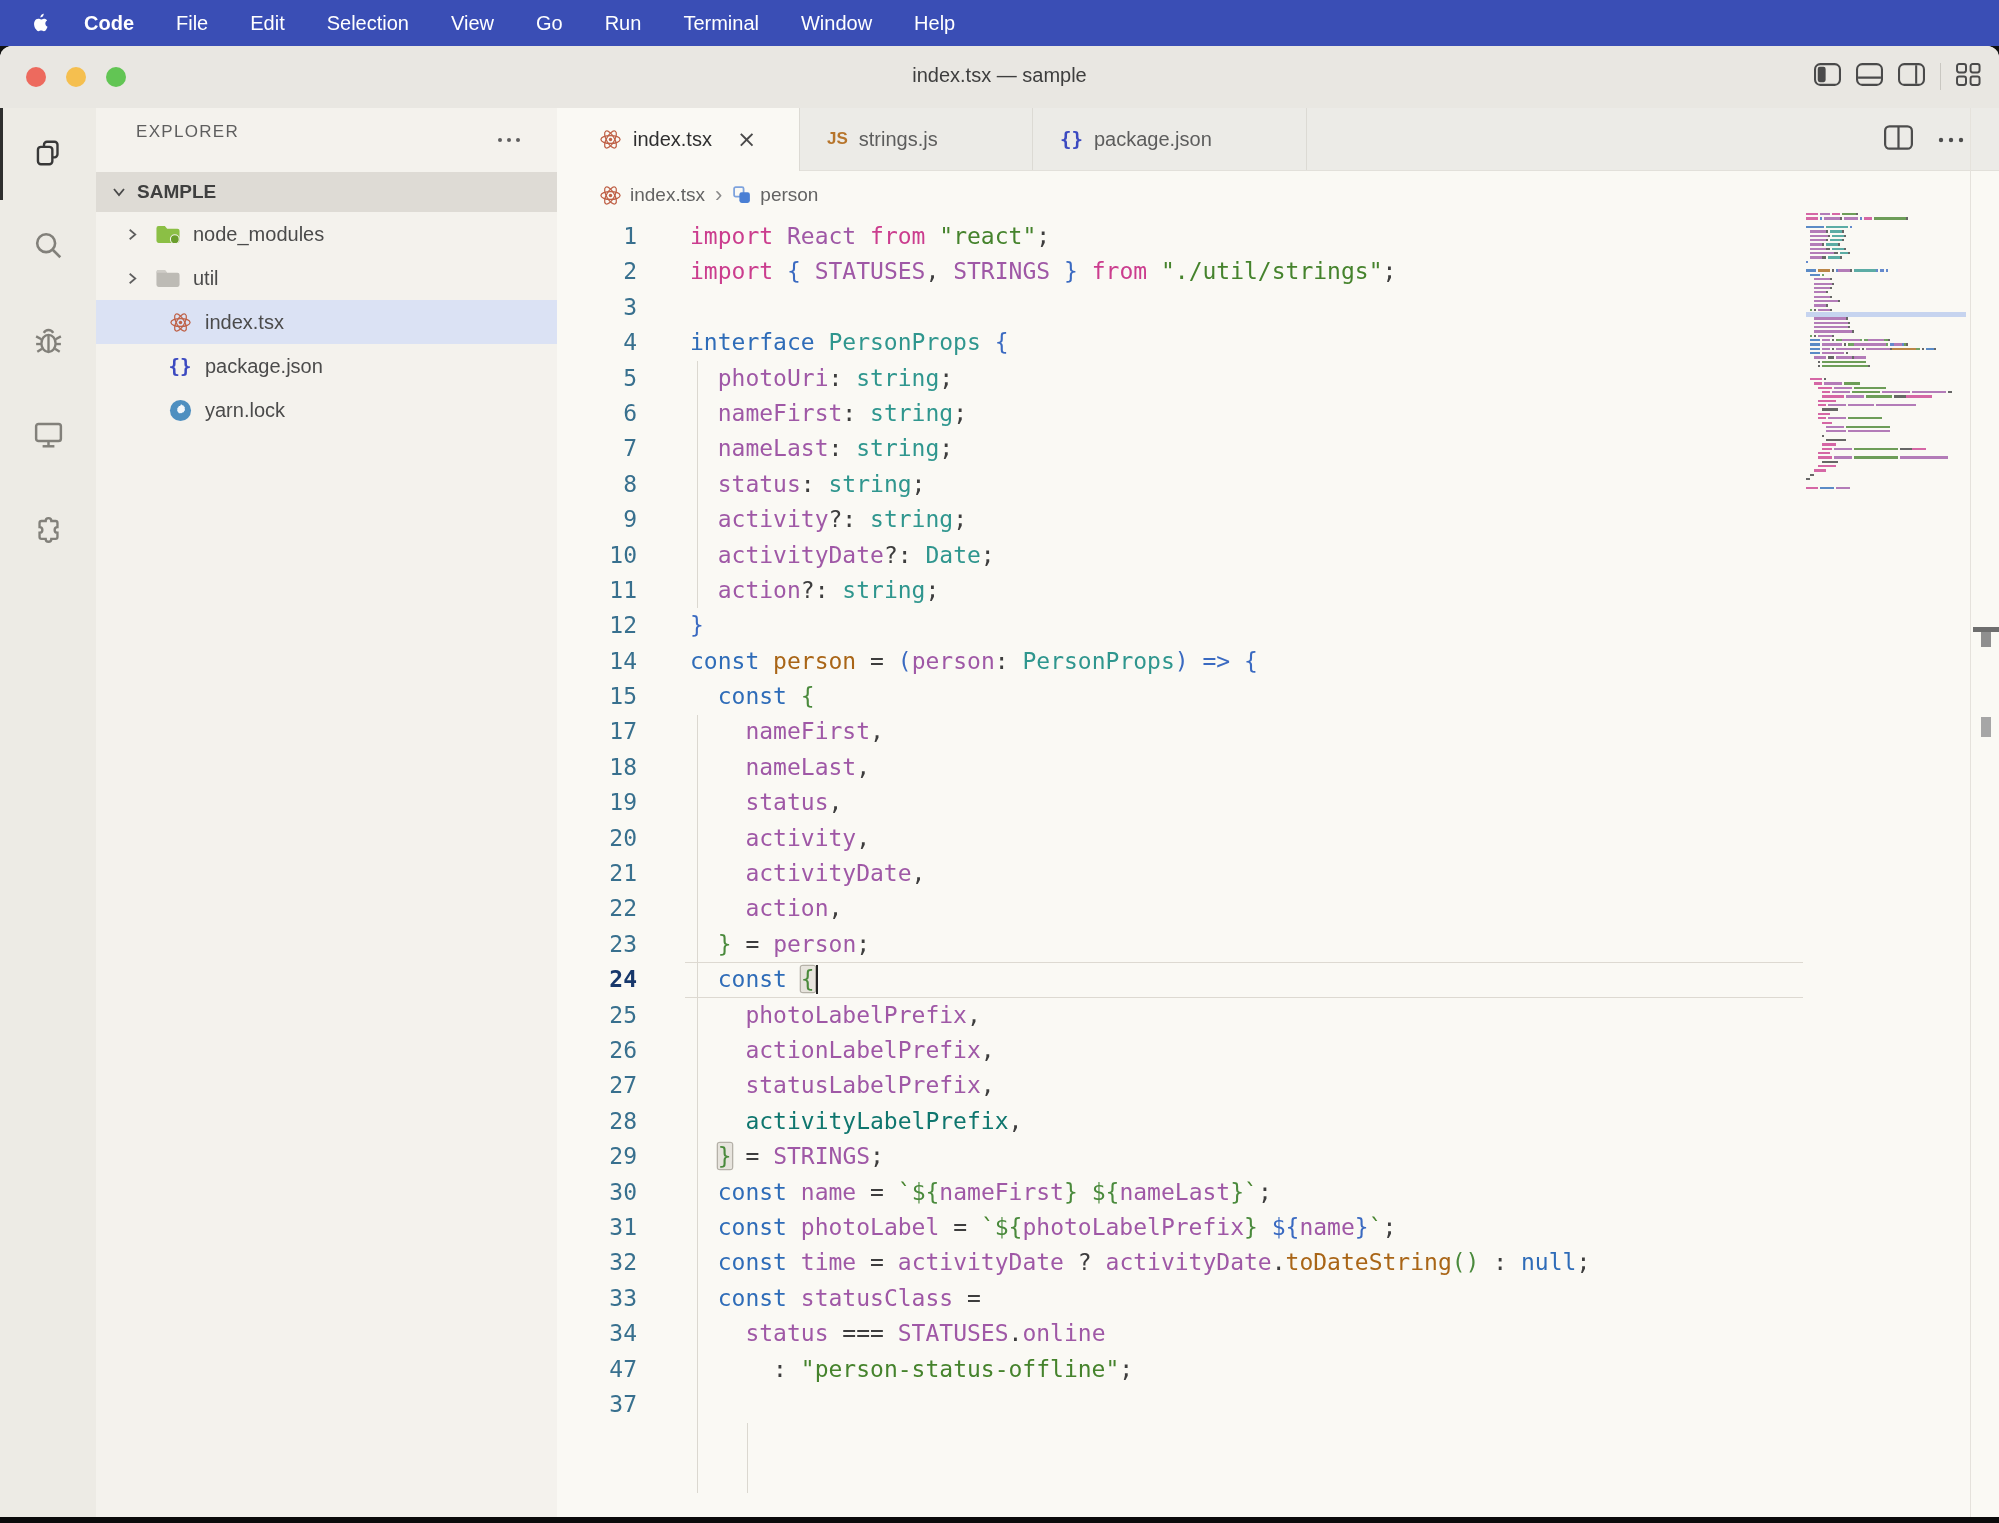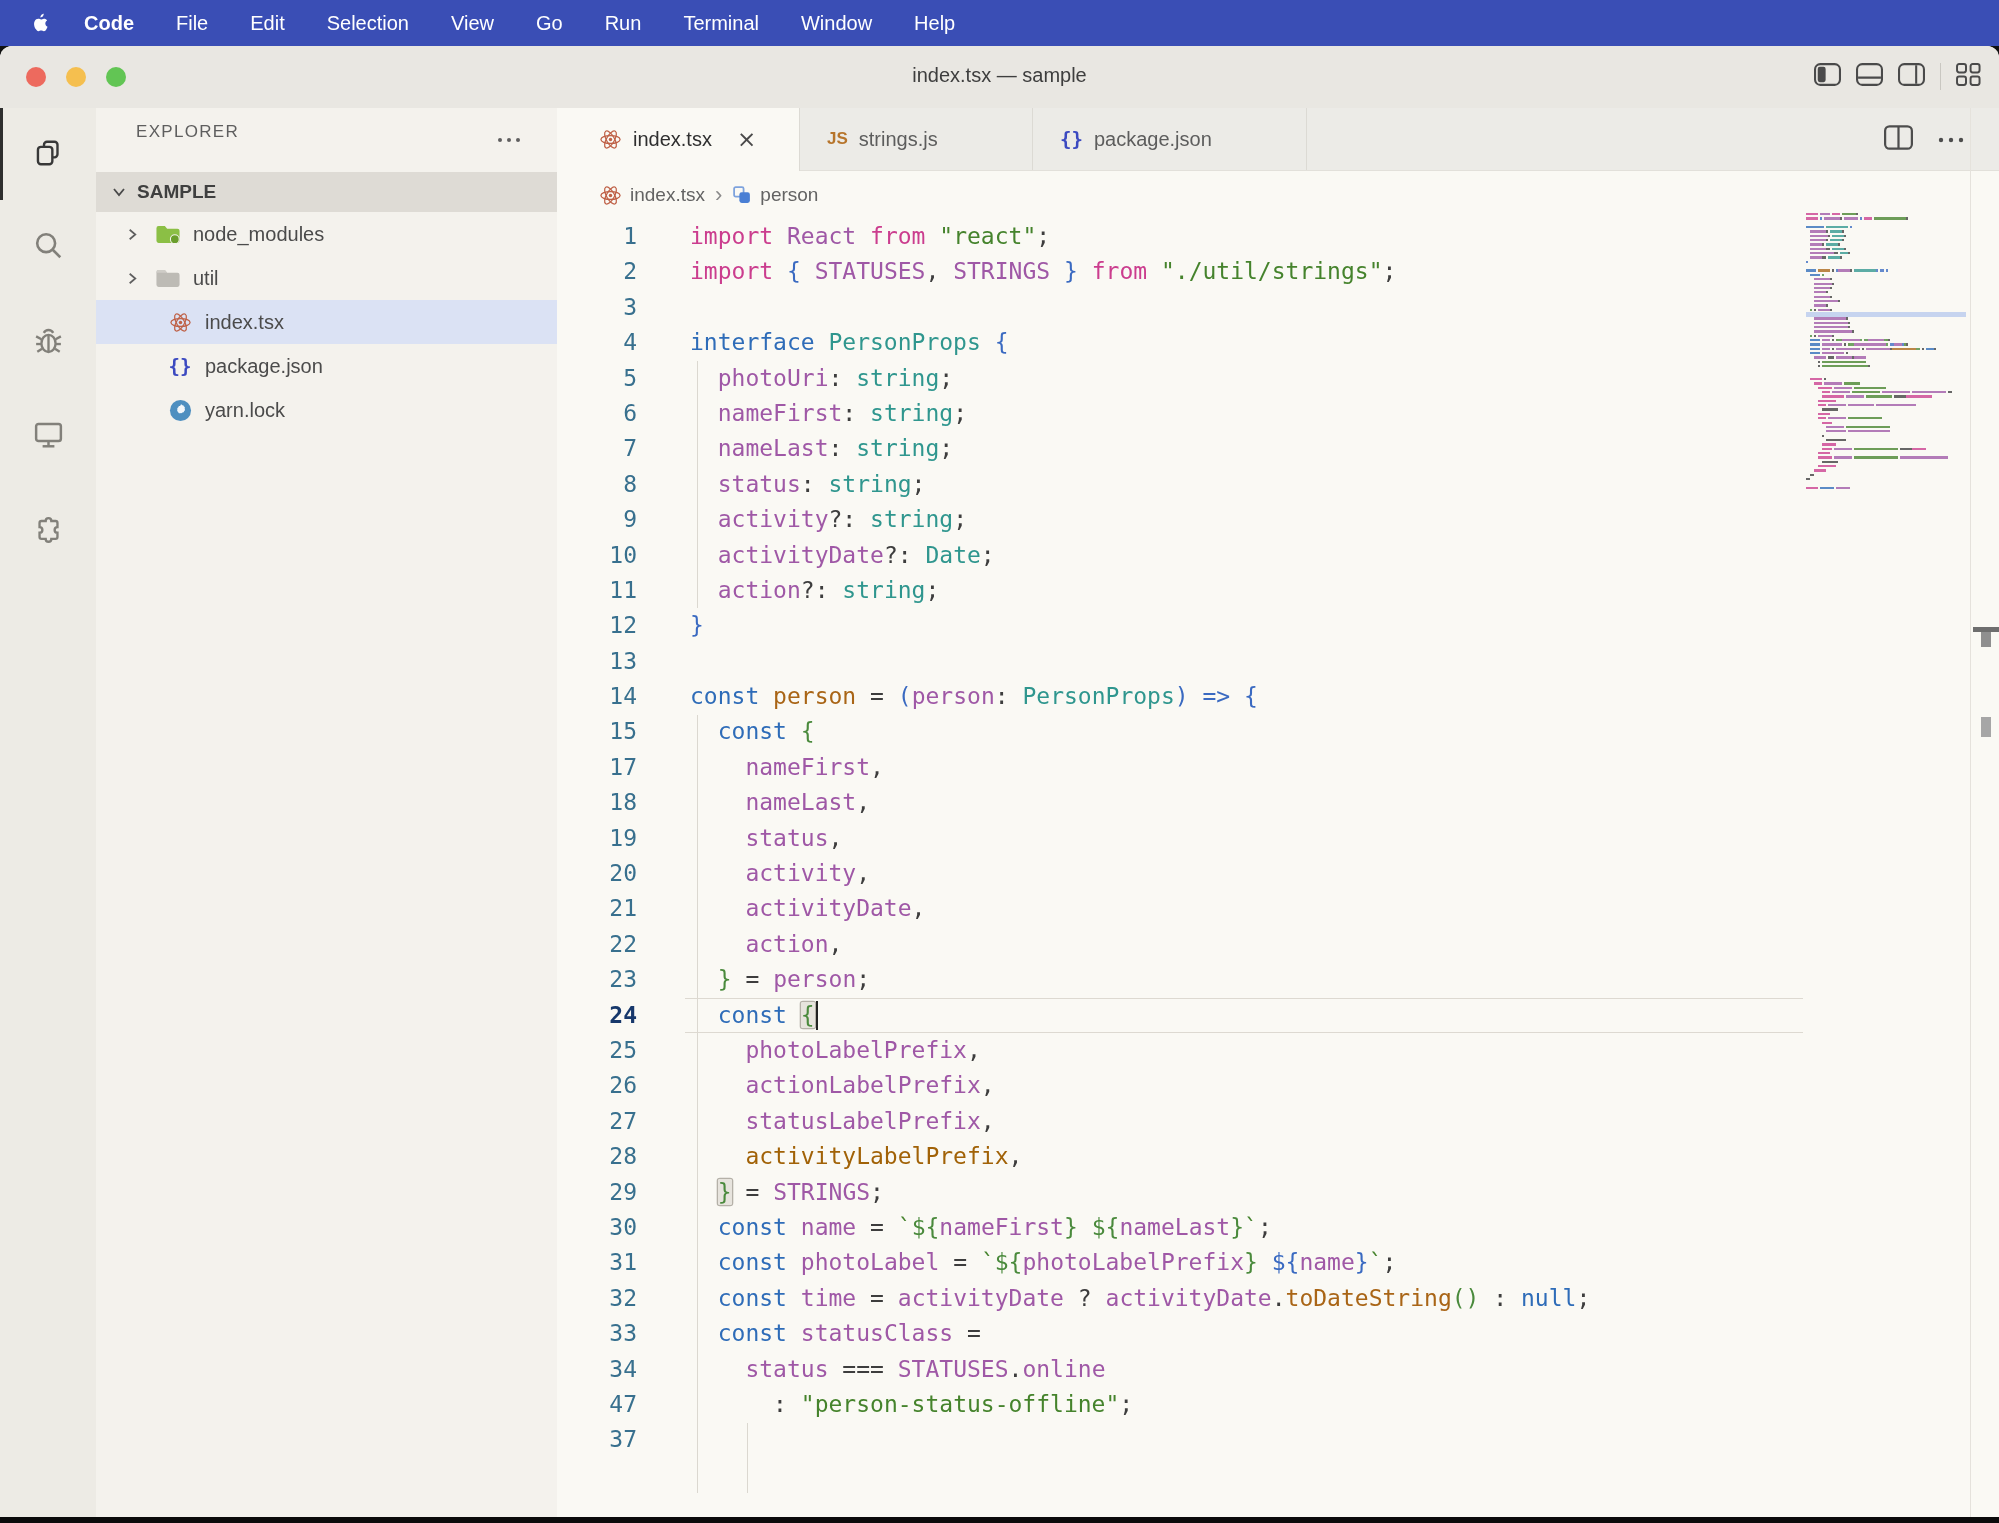--- a/index.html
+++ b/index.html
@@ -338,35 +338,34 @@
               <div class="cl"><span class="num">3</span><span class="txt"></span></div>
               <div class="cl"><span class="num">4</span><span class="txt"><span style="color: rgb(46, 108, 184);">interface</span><span style="color: rgb(61, 61, 61);"> </span><span style="color: rgb(47, 150, 142);">PersonProps</span><span style="color: rgb(61, 61, 61);"> </span><span style="color: rgb(58, 106, 193);">{</span></span></div>
               <div class="cl"><span class="num">5</span><span class="txt"><span style="color: rgb(61, 61, 61);">  </span><span style="color: rgb(159, 88, 166);">photoUri</span><span style="color: rgb(61, 61, 61);">:</span><span style="color: rgb(61, 61, 61);"> </span><span style="color: rgb(47, 150, 142);">string</span><span style="color: rgb(61, 61, 61);">;</span></span></div>
               <div class="cl"><span class="num">6</span><span class="txt"><span style="color: rgb(61, 61, 61);">  </span><span style="color: rgb(159, 88, 166);">nameFirst</span><span style="color: rgb(61, 61, 61);">:</span><span style="color: rgb(61, 61, 61);"> </span><span style="color: rgb(47, 150, 142);">string</span><span style="color: rgb(61, 61, 61);">;</span></span></div>
               <div class="cl"><span class="num">7</span><span class="txt"><span style="color: rgb(61, 61, 61);">  </span><span style="color: rgb(159, 88, 166);">nameLast</span><span style="color: rgb(61, 61, 61);">:</span><span style="color: rgb(61, 61, 61);"> </span><span style="color: rgb(47, 150, 142);">string</span><span style="color: rgb(61, 61, 61);">;</span></span></div>
               <div class="cl"><span class="num">8</span><span class="txt"><span style="color: rgb(61, 61, 61);">  </span><span style="color: rgb(159, 88, 166);">status</span><span style="color: rgb(61, 61, 61);">:</span><span style="color: rgb(61, 61, 61);"> </span><span style="color: rgb(47, 150, 142);">string</span><span style="color: rgb(61, 61, 61);">;</span></span></div>
               <div class="cl"><span class="num">9</span><span class="txt"><span style="color: rgb(61, 61, 61);">  </span><span style="color: rgb(159, 88, 166);">activity</span><span style="color: rgb(61, 61, 61);">?:</span><span style="color: rgb(61, 61, 61);"> </span><span style="color: rgb(47, 150, 142);">string</span><span style="color: rgb(61, 61, 61);">;</span></span></div>
               <div class="cl"><span class="num">10</span><span class="txt"><span style="color: rgb(61, 61, 61);">  </span><span style="color: rgb(159, 88, 166);">activityDate</span><span style="color: rgb(61, 61, 61);">?:</span><span style="color: rgb(61, 61, 61);"> </span><span style="color: rgb(47, 150, 142);">Date</span><span style="color: rgb(61, 61, 61);">;</span></span></div>
               <div class="cl"><span class="num">11</span><span class="txt"><span style="color: rgb(61, 61, 61);">  </span><span style="color: rgb(159, 88, 166);">action</span><span style="color: rgb(61, 61, 61);">?:</span><span style="color: rgb(61, 61, 61);"> </span><span style="color: rgb(47, 150, 142);">string</span><span style="color: rgb(61, 61, 61);">;</span></span></div>
               <div class="cl"><span class="num">12</span><span class="txt"><span style="color: rgb(58, 106, 193);">}</span></span></div>
-              <div class="cl"><span class="num">13</span><span class="txt"></span></div>
               <div class="cl"><span class="num">14</span><span class="txt"><span style="color: rgb(46, 108, 184);">const</span><span style="color: rgb(61, 61, 61);"> </span><span style="color: rgb(169, 101, 22);">person</span><span style="color: rgb(61, 61, 61);"> </span><span style="color: rgb(61, 61, 61);">=</span><span style="color: rgb(61, 61, 61);"> </span><span style="color: rgb(58, 106, 193);">(</span><span style="color: rgb(159, 88, 166);">person</span><span style="color: rgb(61, 61, 61);">:</span><span style="color: rgb(61, 61, 61);"> </span><span style="color: rgb(47, 150, 142);">PersonProps</span><span style="color: rgb(58, 106, 193);">)</span><span style="color: rgb(61, 61, 61);"> </span><span style="color: rgb(58, 106, 193);">=&gt;</span><span style="color: rgb(61, 61, 61);"> </span><span style="color: rgb(58, 106, 193);">{</span></span></div>
               <div class="cl"><span class="num">15</span><span class="txt"><span style="color: rgb(61, 61, 61);">  </span><span style="color: rgb(46, 108, 184);">const</span><span style="color: rgb(61, 61, 61);"> </span><span style="color: rgb(74, 138, 60);">{</span></span></div>
               <div class="cl"><span class="num">17</span><span class="txt"><span style="color: rgb(61, 61, 61);">    </span><span style="color: rgb(159, 88, 166);">nameFirst</span><span style="color: rgb(61, 61, 61);">,</span></span></div>
               <div class="cl"><span class="num">18</span><span class="txt"><span style="color: rgb(61, 61, 61);">    </span><span style="color: rgb(159, 88, 166);">nameLast</span><span style="color: rgb(61, 61, 61);">,</span></span></div>
               <div class="cl"><span class="num">19</span><span class="txt"><span style="color: rgb(61, 61, 61);">    </span><span style="color: rgb(159, 88, 166);">status</span><span style="color: rgb(61, 61, 61);">,</span></span></div>
               <div class="cl"><span class="num">20</span><span class="txt"><span style="color: rgb(61, 61, 61);">    </span><span style="color: rgb(159, 88, 166);">activity</span><span style="color: rgb(61, 61, 61);">,</span></span></div>
               <div class="cl"><span class="num">21</span><span class="txt"><span style="color: rgb(61, 61, 61);">    </span><span style="color: rgb(159, 88, 166);">activityDate</span><span style="color: rgb(61, 61, 61);">,</span></span></div>
               <div class="cl"><span class="num">22</span><span class="txt"><span style="color: rgb(61, 61, 61);">    </span><span style="color: rgb(159, 88, 166);">action</span><span style="color: rgb(61, 61, 61);">,</span></span></div>
               <div class="cl"><span class="num">23</span><span class="txt"><span style="color: rgb(61, 61, 61);">  </span><span style="color: rgb(74, 138, 60);">}</span><span style="color: rgb(61, 61, 61);"> </span><span style="color: rgb(61, 61, 61);">=</span><span style="color: rgb(61, 61, 61);"> </span><span style="color: rgb(159, 88, 166);">person</span><span style="color: rgb(61, 61, 61);">;</span></span></div>
               <div class="cl cur"><div class="cur-overlay"></div><span class="num">24</span><span class="txt"><span style="color: rgb(61, 61, 61);">  </span><span style="color: rgb(46, 108, 184);">const</span><span style="color: rgb(61, 61, 61);"> </span><span class="bhl" style="color: rgb(74, 138, 60);">{</span><span class="caret"></span></span></div>
               <div class="cl"><span class="num">25</span><span class="txt"><span style="color: rgb(61, 61, 61);">    </span><span style="color: rgb(159, 88, 166);">photoLabelPrefix</span><span style="color: rgb(61, 61, 61);">,</span></span></div>
               <div class="cl"><span class="num">26</span><span class="txt"><span style="color: rgb(61, 61, 61);">    </span><span style="color: rgb(159, 88, 166);">actionLabelPrefix</span><span style="color: rgb(61, 61, 61);">,</span></span></div>
               <div class="cl"><span class="num">27</span><span class="txt"><span style="color: rgb(61, 61, 61);">    </span><span style="color: rgb(159, 88, 166);">statusLabelPrefix</span><span style="color: rgb(61, 61, 61);">,</span></span></div>
-              <div class="cl"><span class="num">28</span><span class="txt"><span style="color: rgb(61, 61, 61);">    </span><span style="color: #a16207;">activityLabelPrefix</span><span style="color: rgb(61, 61, 61);">,</span></span></div>
+              <div class="cl"><span class="num">28</span><span class="txt"><span style="color: rgb(61, 61, 61);">    </span><span style="color: #0f766e;">activityLabelPrefix</span><span style="color: rgb(61, 61, 61);">,</span></span></div>
               <div class="cl"><span class="num">29</span><span class="txt"><span style="color: rgb(61, 61, 61);">  </span><span class="bhl" style="color: rgb(74, 138, 60);">}</span><span style="color: rgb(61, 61, 61);"> </span><span style="color: rgb(61, 61, 61);">=</span><span style="color: rgb(61, 61, 61);"> </span><span style="color: rgb(159, 88, 166);">STRINGS</span><span style="color: rgb(61, 61, 61);">;</span></span></div>
               <div class="cl"><span class="num">30</span><span class="txt"><span style="color: rgb(61, 61, 61);">  </span><span style="color: rgb(46, 108, 184);">const</span><span style="color: rgb(61, 61, 61);"> </span><span style="color: rgb(159, 88, 166);">name</span><span style="color: rgb(61, 61, 61);"> </span><span style="color: rgb(61, 61, 61);">=</span><span style="color: rgb(61, 61, 61);"> </span><span style="color: rgb(69, 131, 44);">`</span><span style="color: rgb(74, 138, 60);">${</span><span style="color: rgb(159, 88, 166);">nameFirst</span><span style="color: rgb(74, 138, 60);">}</span><span style="color: rgb(69, 131, 44);"> </span><span style="color: rgb(74, 138, 60);">${</span><span style="color: rgb(159, 88, 166);">nameLast</span><span style="color: rgb(74, 138, 60);">}</span><span style="color: rgb(69, 131, 44);">`</span><span style="color: rgb(61, 61, 61);">;</span></span></div>
               <div class="cl"><span class="num">31</span><span class="txt"><span style="color: rgb(61, 61, 61);">  </span><span style="color: rgb(46, 108, 184);">const</span><span style="color: rgb(61, 61, 61);"> </span><span style="color: rgb(159, 88, 166);">photoLabel</span><span style="color: rgb(61, 61, 61);"> </span><span style="color: rgb(61, 61, 61);">=</span><span style="color: rgb(61, 61, 61);"> </span><span style="color: rgb(69, 131, 44);">`</span><span style="color: rgb(74, 138, 60);">${</span><span style="color: rgb(159, 88, 166);">photoLabelPrefix</span><span style="color: rgb(74, 138, 60);">}</span><span style="color: rgb(69, 131, 44);"> </span><span style="color: rgb(58, 106, 193);">${</span><span style="color: rgb(159, 88, 166);">name</span><span style="color: rgb(58, 106, 193);">}</span><span style="color: rgb(69, 131, 44);">`</span><span style="color: rgb(61, 61, 61);">;</span></span></div>
               <div class="cl"><span class="num">32</span><span class="txt"><span style="color: rgb(61, 61, 61);">  </span><span style="color: rgb(46, 108, 184);">const</span><span style="color: rgb(61, 61, 61);"> </span><span style="color: rgb(159, 88, 166);">time</span><span style="color: rgb(61, 61, 61);"> </span><span style="color: rgb(61, 61, 61);">=</span><span style="color: rgb(61, 61, 61);"> </span><span style="color: rgb(159, 88, 166);">activityDate</span><span style="color: rgb(61, 61, 61);"> </span><span style="color: rgb(61, 61, 61);">?</span><span style="color: rgb(61, 61, 61);"> </span><span style="color: rgb(159, 88, 166);">activityDate</span><span style="color: rgb(61, 61, 61);">.</span><span style="color: rgb(169, 101, 22);">toDateString</span><span style="color: rgb(74, 138, 60);">()</span><span style="color: rgb(61, 61, 61);"> </span><span style="color: rgb(61, 61, 61);">:</span><span style="color: rgb(61, 61, 61);"> </span><span style="color: rgb(46, 108, 184);">null</span><span style="color: rgb(61, 61, 61);">;</span></span></div>
               <div class="cl"><span class="num">33</span><span class="txt"><span style="color: rgb(61, 61, 61);">  </span><span style="color: rgb(46, 108, 184);">const</span><span style="color: rgb(61, 61, 61);"> </span><span style="color: rgb(159, 88, 166);">statusClass</span><span style="color: rgb(61, 61, 61);"> </span><span style="color: rgb(61, 61, 61);">=</span></span></div>
               <div class="cl"><span class="num">34</span><span class="txt"><span style="color: rgb(61, 61, 61);">    </span><span style="color: rgb(159, 88, 166);">status</span><span style="color: rgb(61, 61, 61);"> </span><span style="color: rgb(61, 61, 61);">===</span><span style="color: rgb(61, 61, 61);"> </span><span style="color: rgb(159, 88, 166);">STATUSES</span><span style="color: rgb(61, 61, 61);">.</span><span style="color: rgb(159, 88, 166);">online</span></span></div>
               <div class="cl"><span class="num">47</span><span class="txt"><span style="color: rgb(61, 61, 61);">      </span><span style="color: rgb(61, 61, 61);">:</span><span style="color: rgb(61, 61, 61);"> </span><span style="color: rgb(69, 131, 44);">"person-status-offline"</span><span style="color: rgb(61, 61, 61);">;</span></span></div>
               <div class="cl"><span class="num">37</span><span class="txt"></span></div>
             </div>
         </div>

